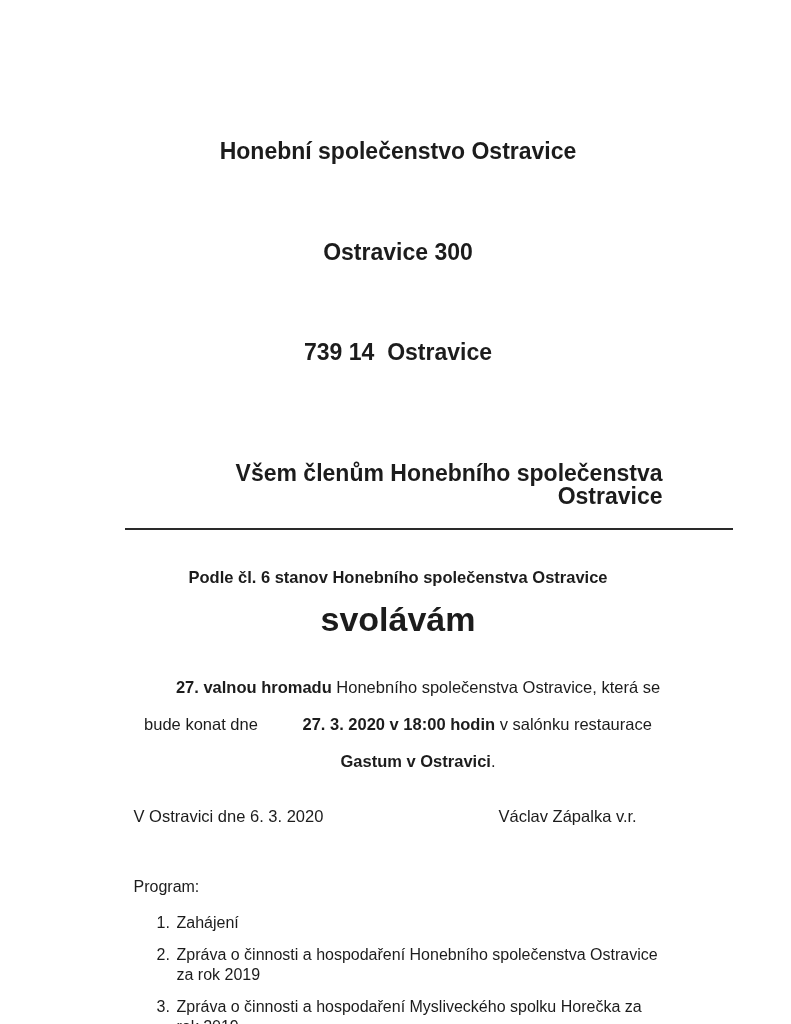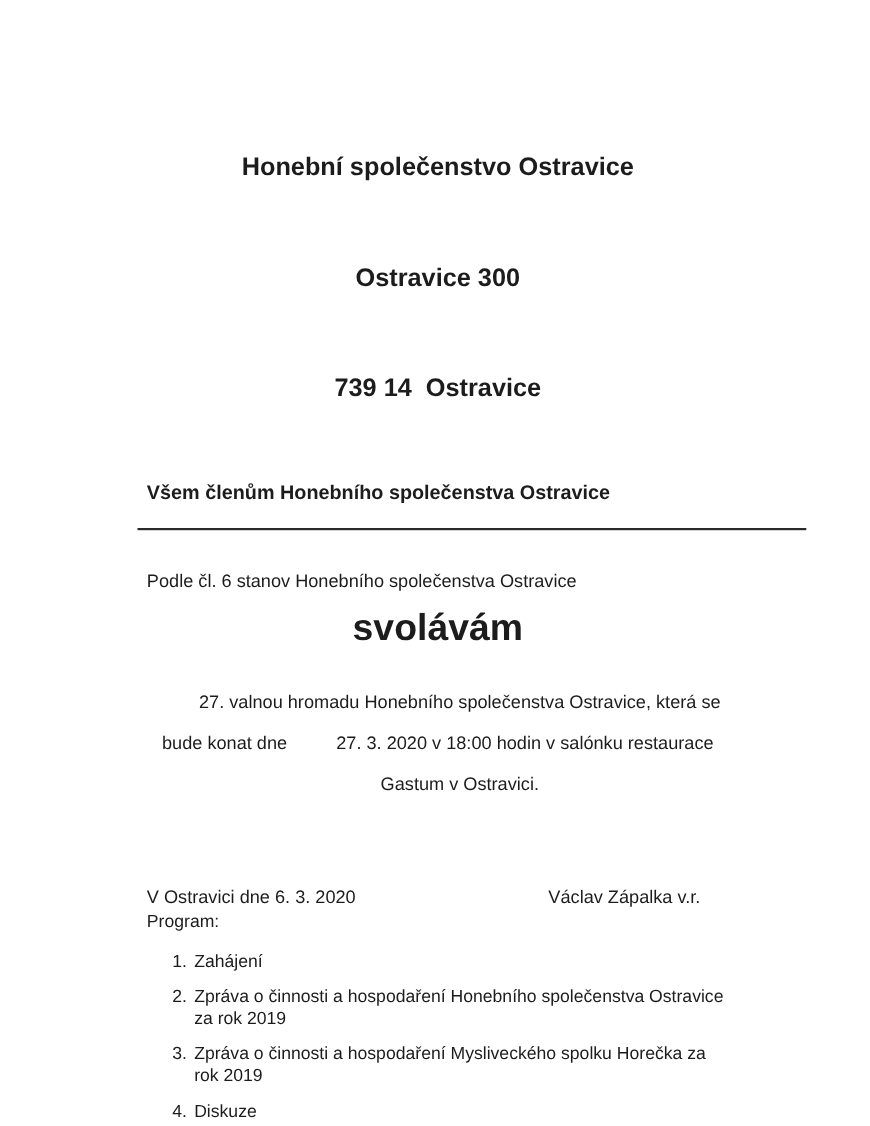--- a/index.html
+++ b/index.html
@@ -21,53 +21,55 @@
   }
   
   .letterhead {
     text-align: center;
     font-weight: bold;
     font-size: 23px;
     line-height: 33.5px;
     white-space: pre-wrap;
   }
   .recipients {
-    text-align: left;
+    margin-top: 25px;
+    text-align: right;
     font-weight: bold;
-    font-size: 18px;
+    font-size: 23px;
     line-height: 23px;
   }
   .rule {
     border: none;
     border-top: 2px solid #2a2a2a;
     width: 657px;
     margin-left: -9px;
     margin-top: 20px;
   }
   
   .preamble {
     margin-top: 38px;
-    text-align: left;
+    text-align: center;
     font-size: 16.5px;
+    font-weight: bold;
   }
   .headline {
     margin-top: 12px;
     text-align: center;
     font-weight: bold;
     font-size: 34px;
     line-height: 40px;
   }
   
   .invitation {
     margin-top: 30px;
     text-align: center;
     font-size: 16.5px;
     line-height: 37px;
   }
-  .invitation b { font-weight: normal; margin-left: 40px; }
+  .invitation b { font-weight: bold; margin-left: 40px; }
   
   .program-label {
     margin-top: 98px;
     font-size: 16px;
   }
   .program-list {
     margin-top: 17px;
     margin-left: 23px;
     list-style: none;
   }

